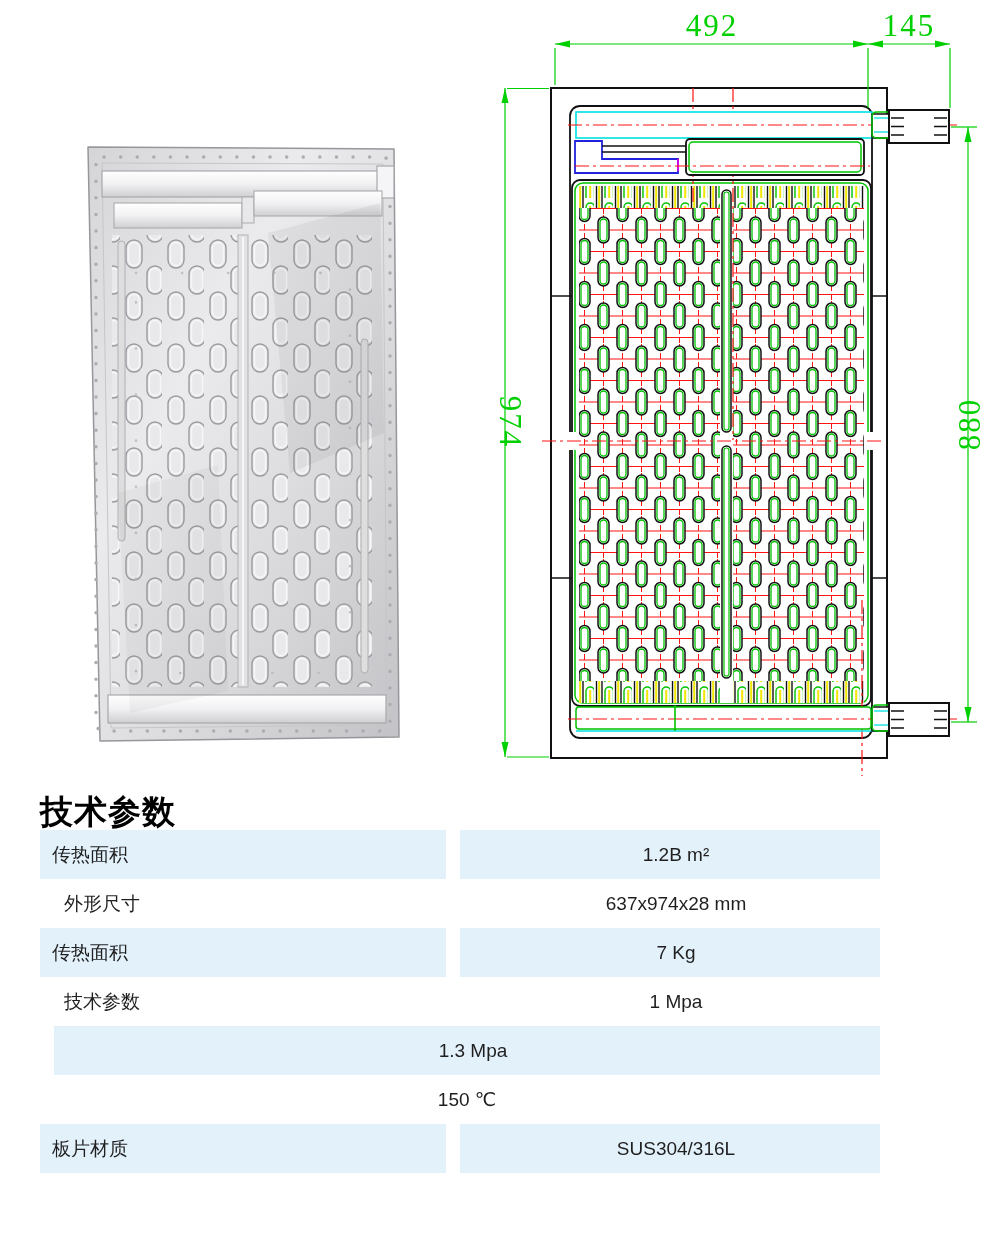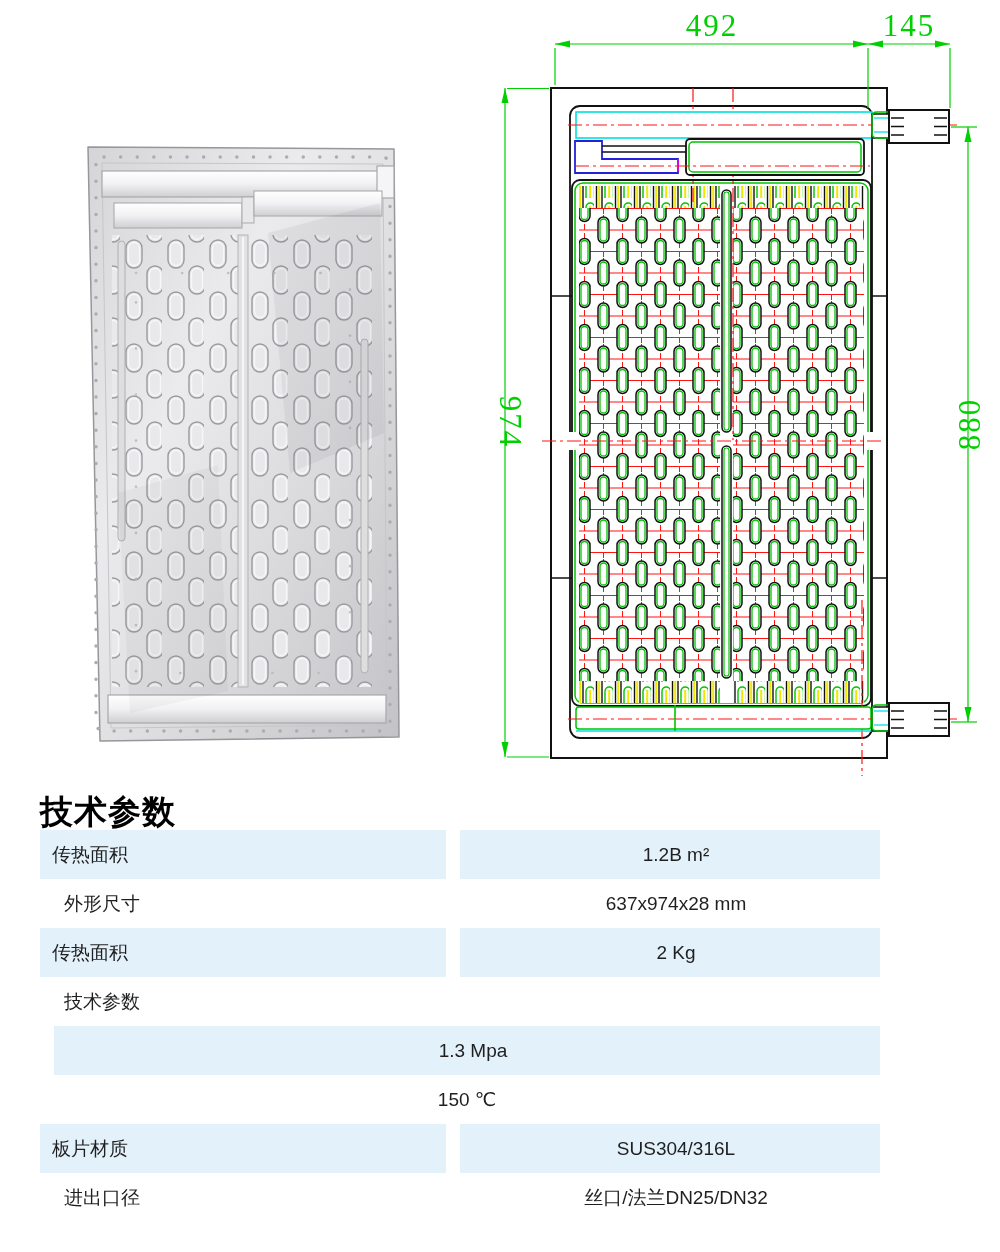--- a/index.html
+++ b/index.html
@@ -237,37 +237,33 @@
     <div class="spec-value">1.2B m²</div>
   </div>
   <div class="spec-row">
     <div class="spec-label">外形尺寸</div>
     <div class="spec-gap"></div>
     <div class="spec-value">637x974x28 mm</div>
   </div>
   <div class="spec-row odd">
     <div class="spec-label">传热面积</div>
     <div class="spec-gap"></div>
-    <div class="spec-value">2 Kg</div>
+    <div class="spec-value">7 Kg</div>
   </div>
   <div class="spec-row">
     <div class="spec-label">技术参数</div>
     <div class="spec-gap"></div>
+    <div class="spec-value">1 Mpa</div>
   </div>
   <div class="spec-row odd">
     <div class="spec-gap"></div>
     <div class="spec-value">1.3 Mpa</div>
   </div>
   <div class="spec-row">
     <div class="spec-gap"></div>
     <div class="spec-value">150 ℃</div>
   </div>
   <div class="spec-row odd">
     <div class="spec-label">板片材质</div>
     <div class="spec-gap"></div>
     <div class="spec-value">SUS304/316L</div>
   </div>
-  <div class="spec-row">
-    <div class="spec-label">进出口径</div>
-    <div class="spec-gap"></div>
-    <div class="spec-value">丝口/法兰DN25/DN32</div>
-  </div>
 </div>
 
 </body></html>

